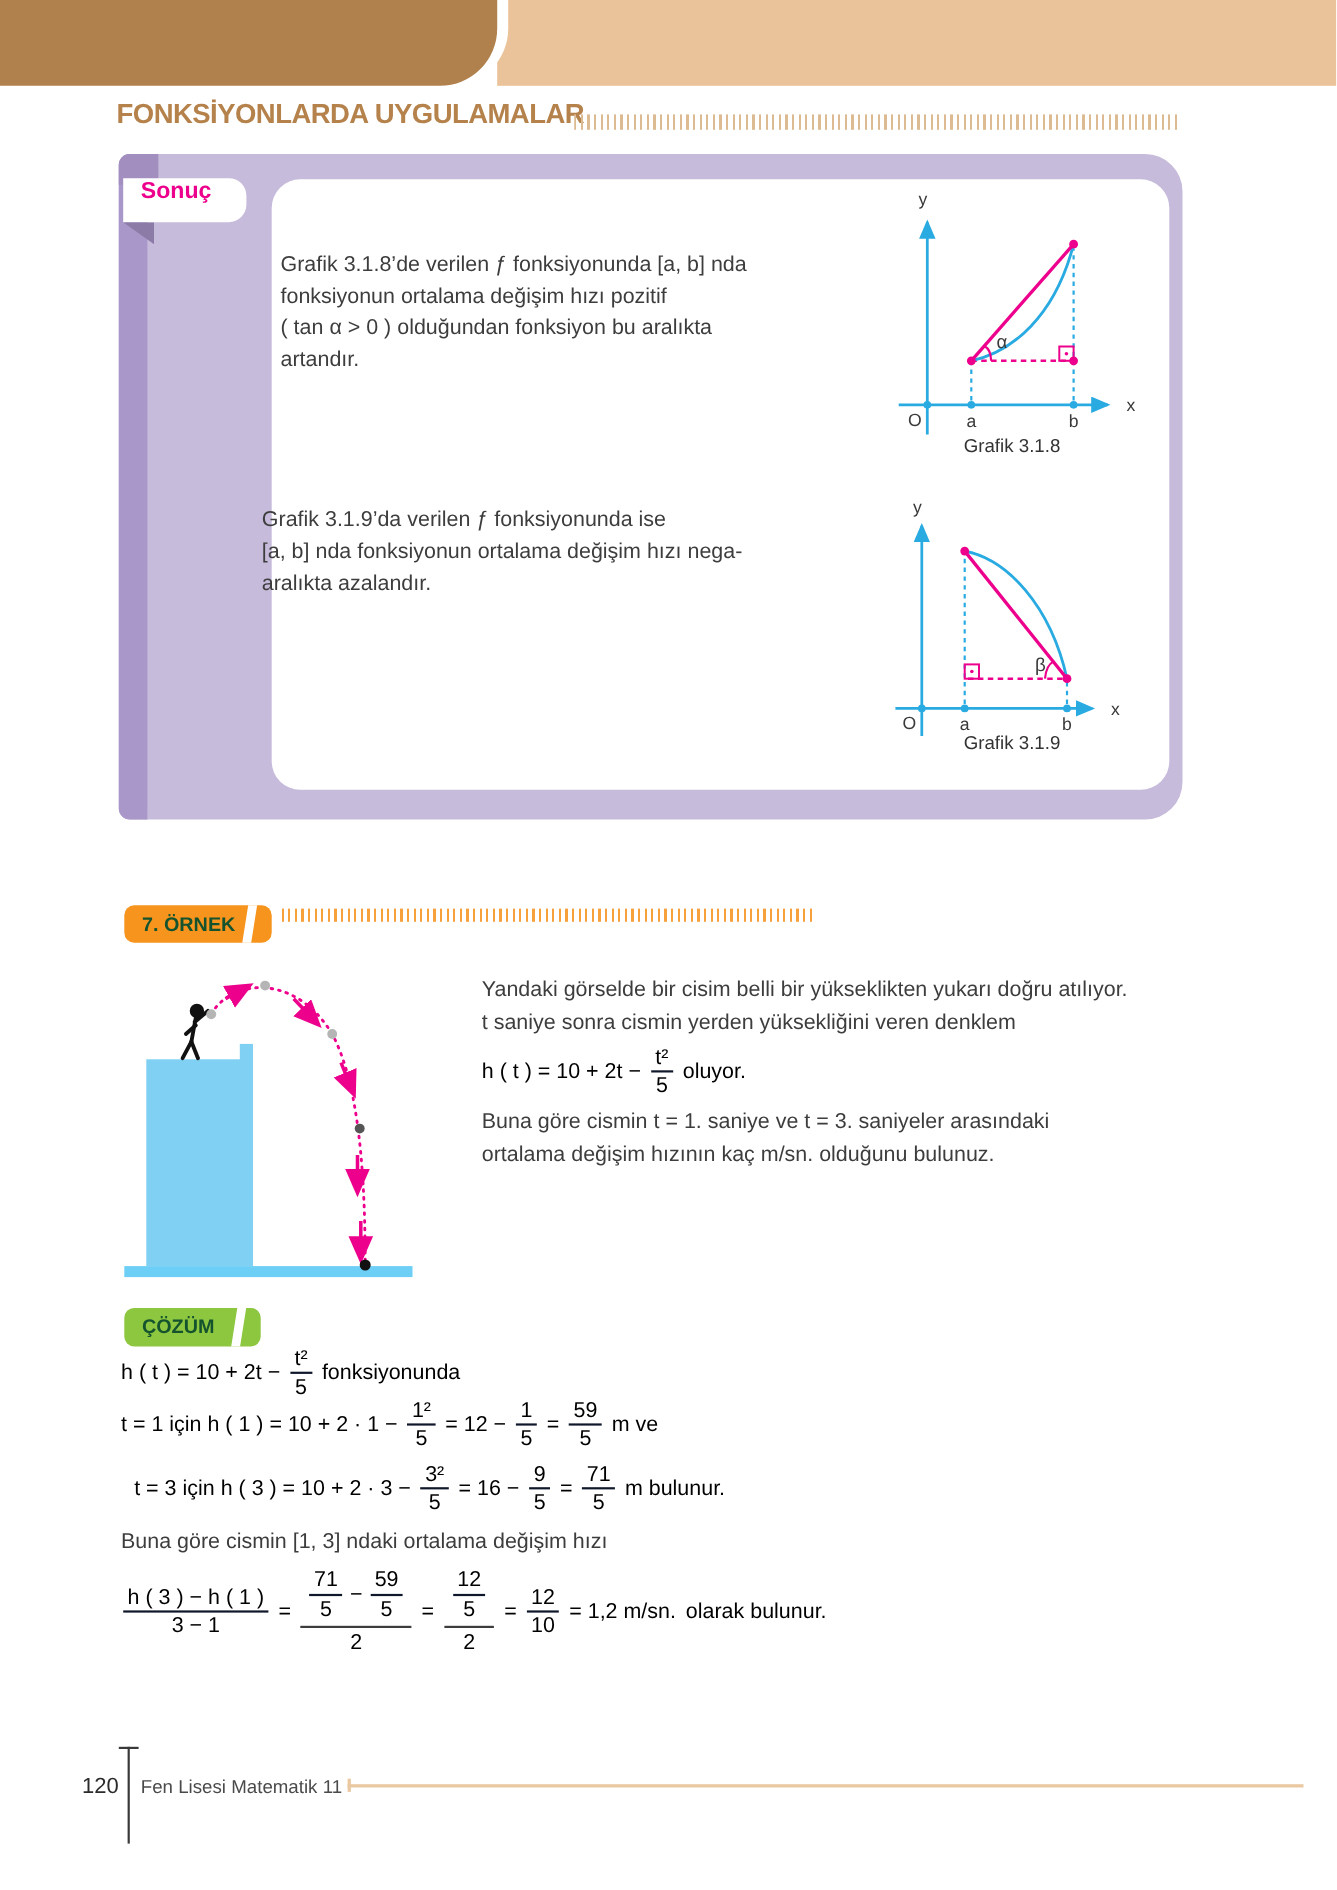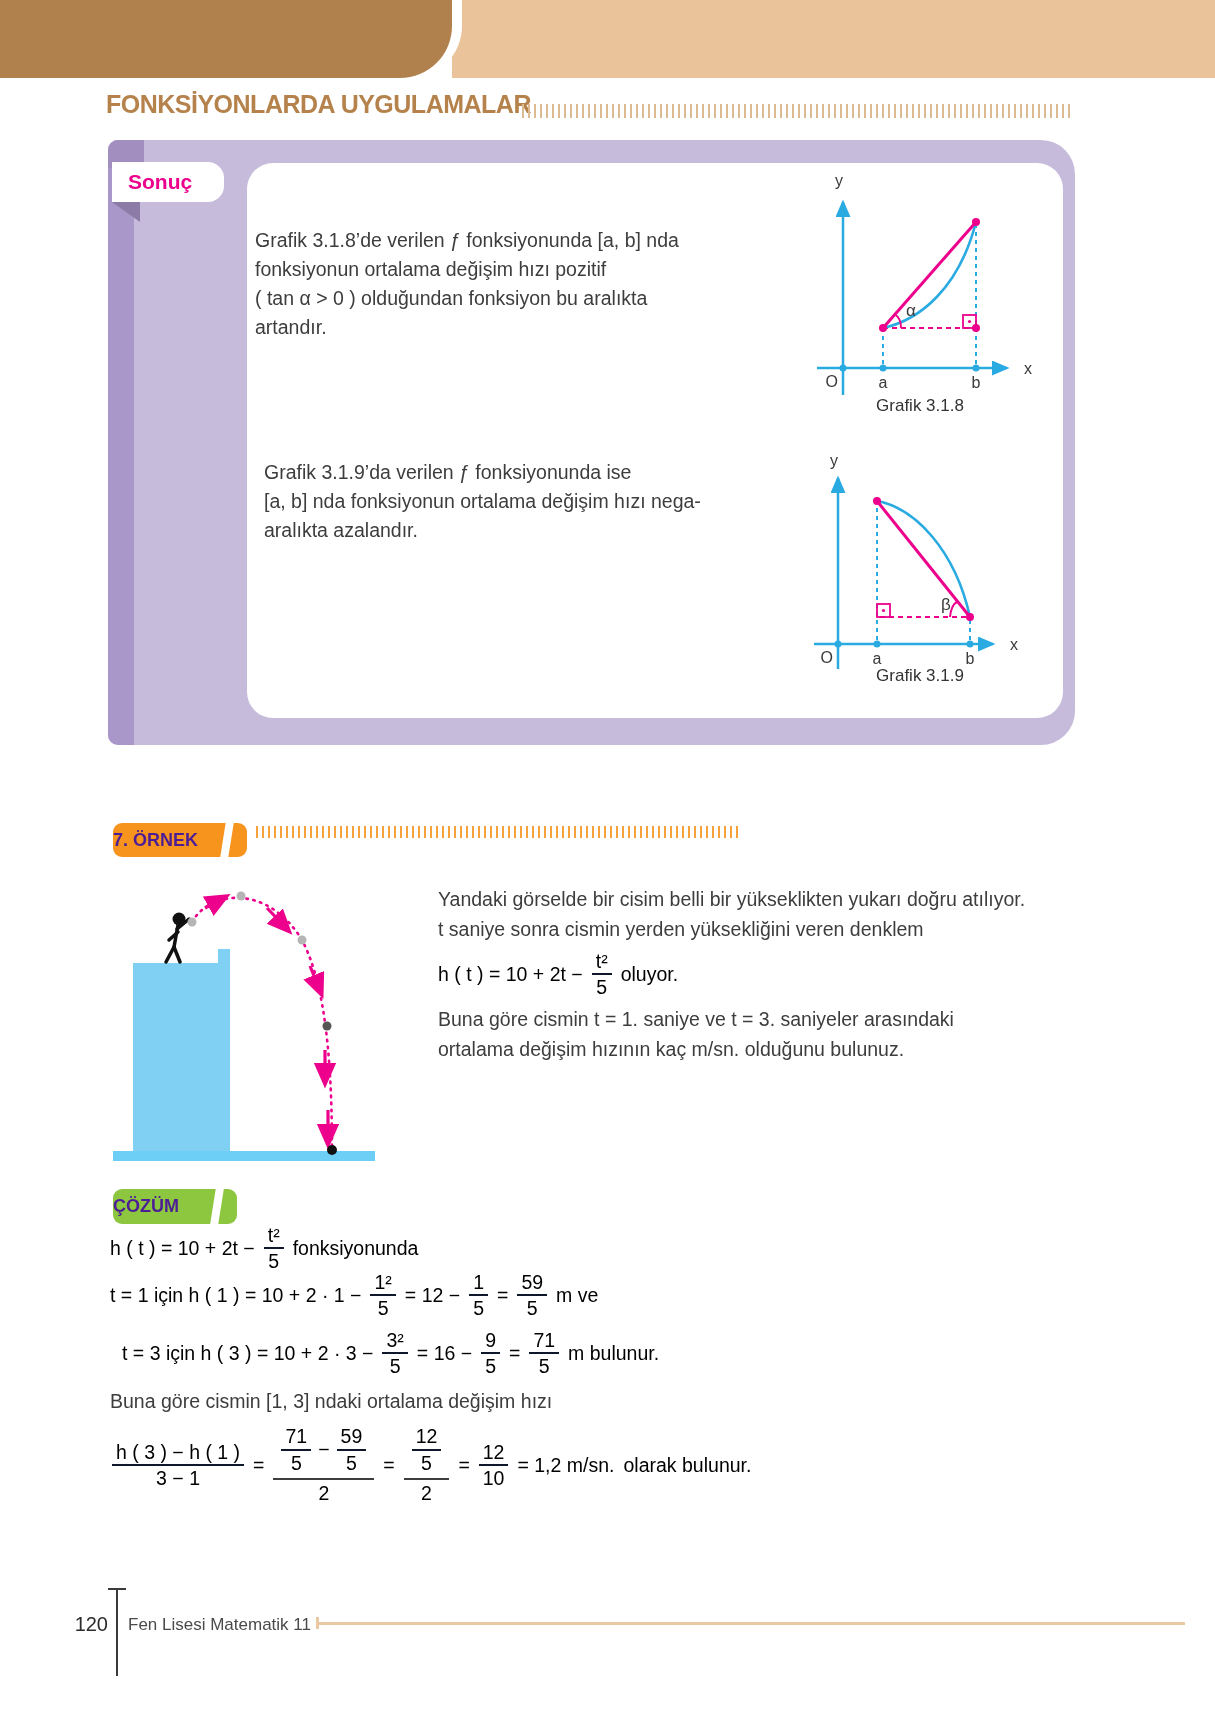--- a/index.html
+++ b/index.html
@@ -12,30 +12,30 @@
   .hdr-tan  { left:452px; top:0; width:763px; height:78px; background:#ebc39a; }
   .page-title { left:106px; top:90px; font-size:25px; font-weight:bold; color:#b5824c; letter-spacing:-0.5px; white-space:nowrap; }
   .tickline { background-image:repeating-linear-gradient(90deg, var(--c) 0, var(--c) 2px, transparent 2px, transparent 6px); }
   .title-sep { left:522px; top:104px; width:548px; height:14px; --c:#ddbb92; }
 
   
   .panel { left:108px; top:140px; width:967px; height:605px; background:#c6bbdb; border-radius:10px 34px 34px 10px; }
   .panel-stripe { left:108px; top:140px; width:26px; height:605px; background:#a997c9; border-radius:10px 0 0 10px; }
   .panel-corner { left:108px; top:140px; width:36px; height:28px; background:#a28fc0; border-radius:10px 0 0 0; }
   .sonuc-tab { left:112px; top:162px; width:112px; height:40px; background:#ffffff; border-radius:0 16px 16px 0;
-               display:flex; align-items:center; padding-left:16px; font-size:21px; font-weight:bold; color:#ec008c; }
+               display:flex; padding-left:16px; font-size:21px; font-weight:bold; color:#ec008c; }
   .sonuc-fold { left:112px; top:202px; width:28px; height:20px; background:#8c7ba6; clip-path:polygon(0 0,100% 0,100% 100%); }
   .whitebox { left:247px; top:163px; width:816px; height:555px; background:#ffffff; border-radius:26px; }
   .para { font-size:19.5px; line-height:29px; color:#3d3d3d; }
   .p1 { left:255px; top:226px; width:470px; }
-  .p2 { left:264px; top:458px; width:470px; }
+  .p2 { left:238px; top:458px; width:470px; }
   .gcap { width:260px; text-align:center; font-size:17px; color:#333333; }
 
   
-  .badge { color:#4c1d95; font-weight:bold; display:flex; align-items:center; overflow:hidden; }
+  .badge { color:#14532d; font-weight:bold; display:flex; align-items:center; padding-left:16px; overflow:hidden; }
   .badge .hook { position:absolute; right:16px; top:-5px; bottom:-5px; width:8px; background:#ffffff; border-radius:0 0 10px 10px; transform:rotate(9deg); }
   .ornek-badge { left:113px; top:823px; width:134px; height:34px; background:#f7941e; border-radius:9px; font-size:18px; }
   .ornek-sep { left:256px; top:826px; width:484px; height:12px; --c:#f7a13d; }
   .cozum-badge { left:113px; top:1189px; width:124px; height:35px; background:#8dc63f; border-radius:9px; font-size:18px; }
 
   .ex-text { left:438px; top:884px; width:700px; font-size:19.5px; line-height:30px; color:#3d3d3d; }
   .math-line { display:flex; align-items:center; gap:9px; font-size:19.5px; color:#000000; white-space:nowrap; }
   .eq-row { height:56px; margin:2px 0; }
 
   .frac { display:inline-flex; flex-direction:column; align-items:center; line-height:1.15; }

